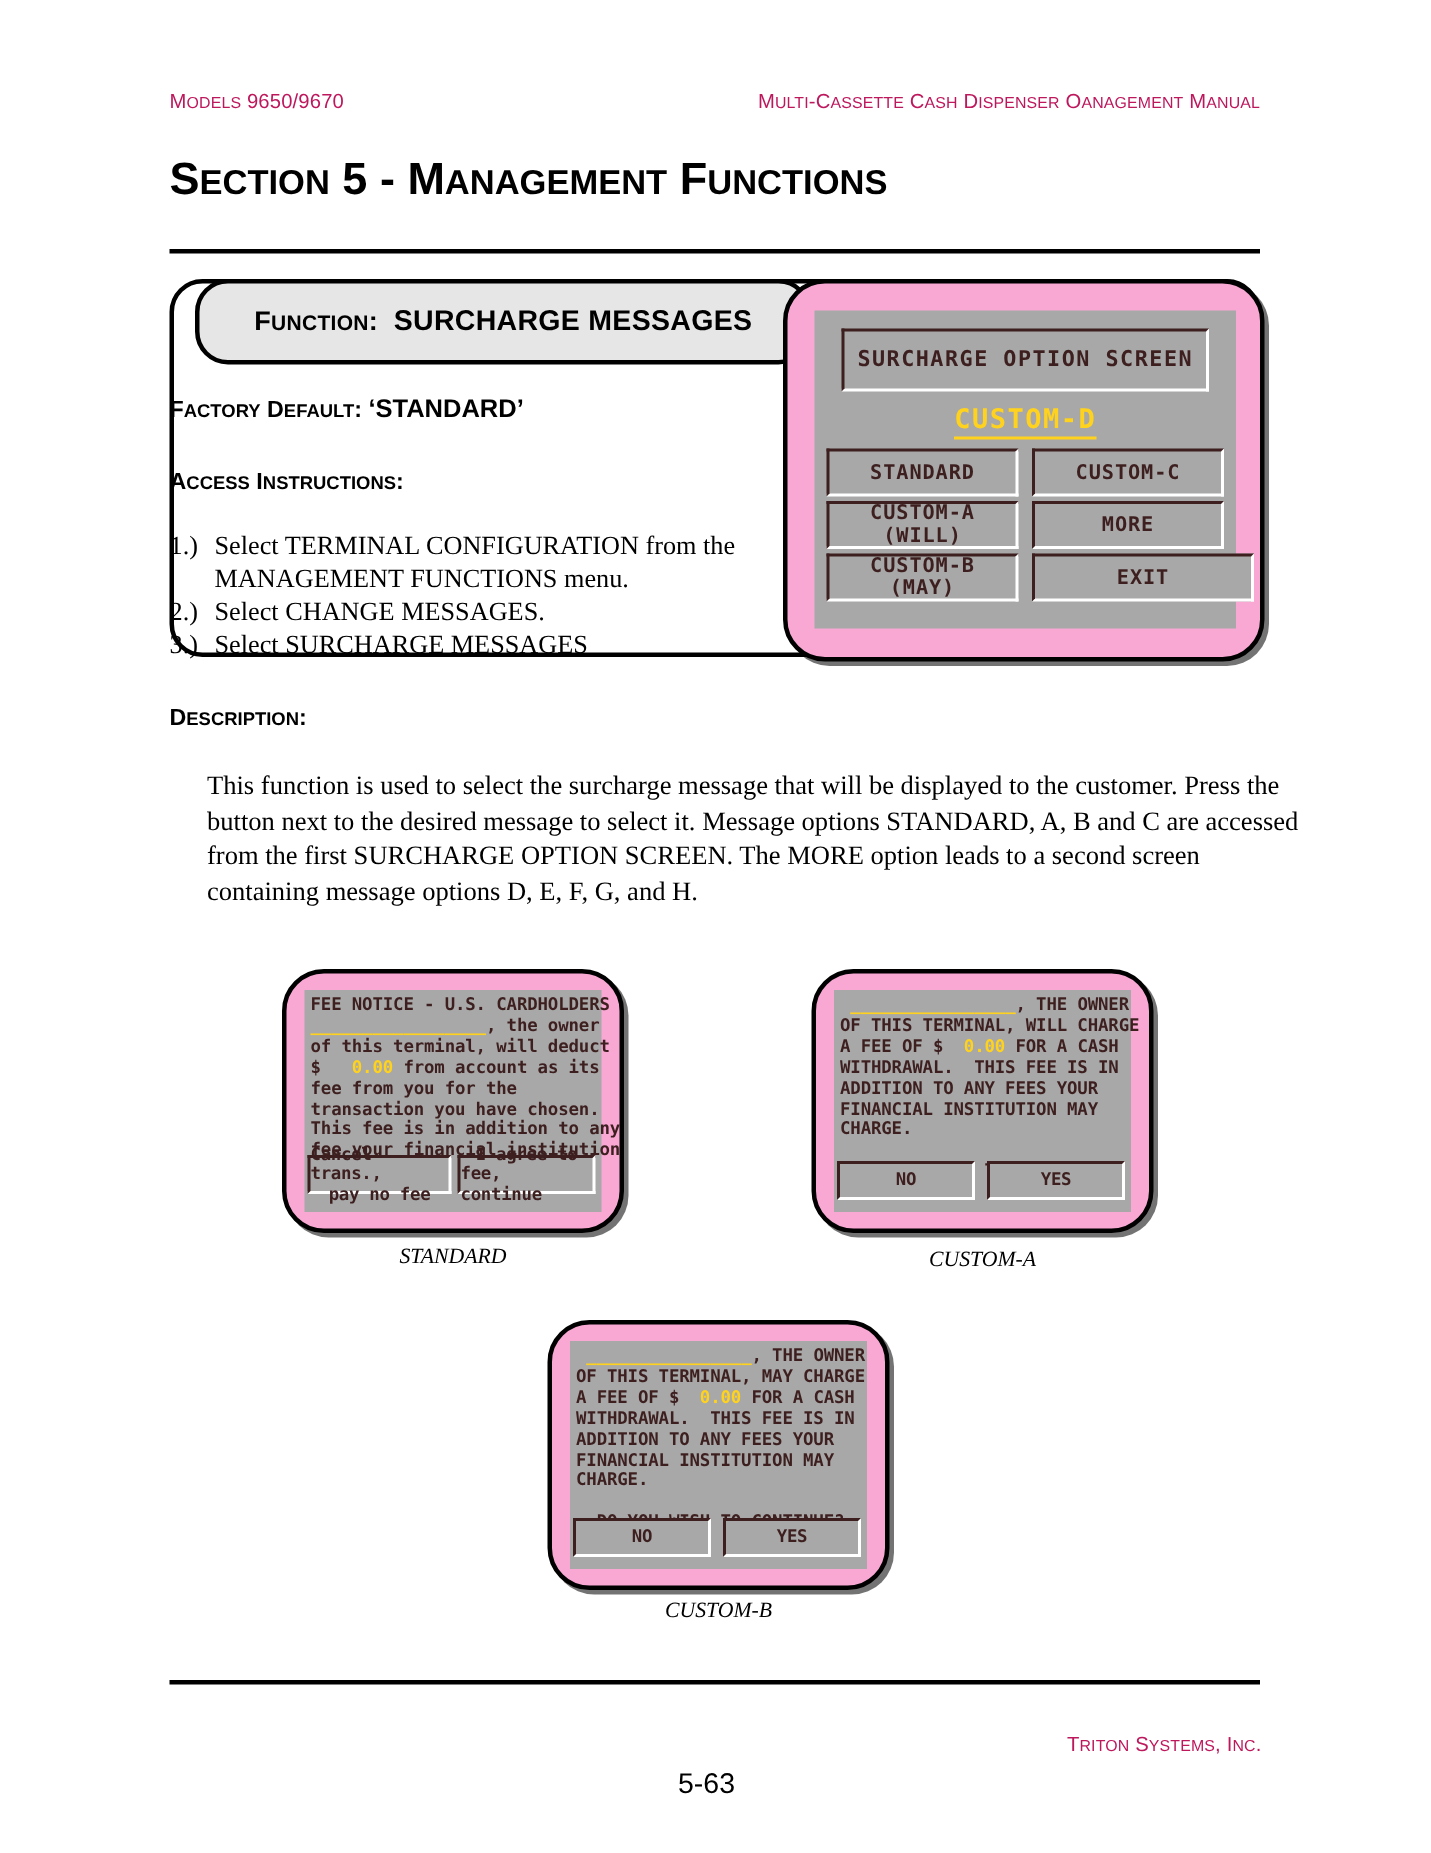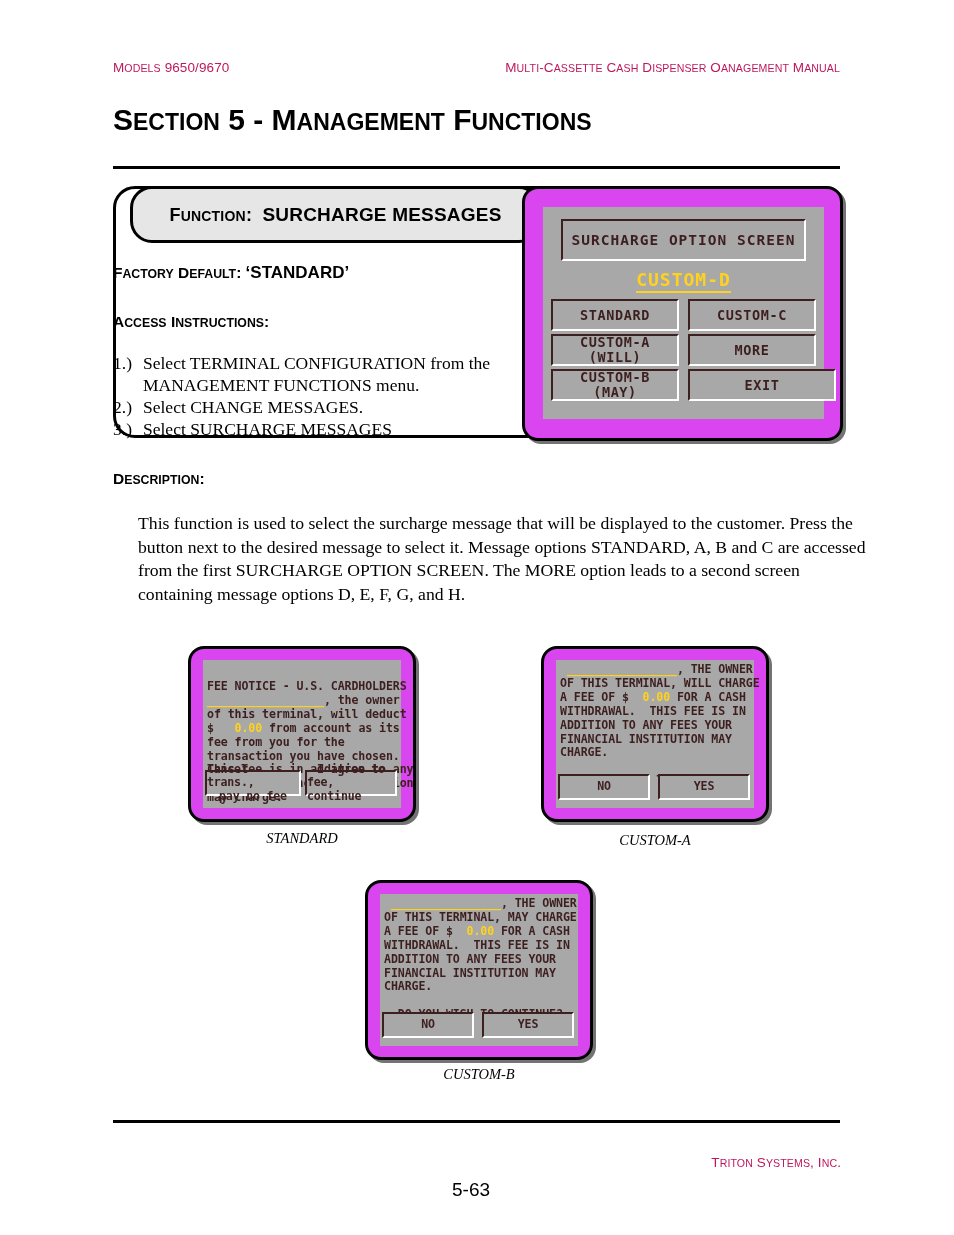--- a/index.html
+++ b/index.html
@@ -70,22 +70,22 @@
   
   .desc-h{position:absolute;left:113px;top:470px;}
   .desc-b{
     position:absolute;left:113px;top:512px;width:730px;
     font-family:"Liberation Serif", serif;font-size:17.7px;color:#000;
     line-height:23.5px;text-align:left;margin-left:25px;
   }
 
   
   .bezel{
-    position:absolute;background:#d946ef;border:3px solid #000;
-    border-radius:16px;box-sizing:border-box;
+    position:absolute;background:#f9a8d4;border:3px solid #000;
+    border-radius:28px;box-sizing:border-box;
     box-shadow:3px 3px 0 rgba(0,0,0,0.55);
   }
   .screen{
     position:absolute;background:#a8a8a8;box-sizing:border-box;
     font-family:"DejaVu Sans Mono", monospace;
     color:#3d1f1f;
   }
   .scr-line{white-space:pre;font-weight:bold;}
 
   
@@ -209,21 +209,21 @@
     </div>
   </div>
 
   <div class="lbl desc-h">
     D<span class="sc">ESCRIPTION</span>:
   </div>
   <div class="desc-b">This function is used to select the surcharge message that will be displayed to the customer.  Press the button next to the desired message to select it. Message options STANDARD, A, B and C are accessed from the first SURCHARGE OPTION SCREEN. The MORE option leads to a second screen containing message options D, E, F, G, and H.</div>
 
   <div class="bezel" id="bz0" style="left:188px;top:646px;width:228px;height:176px;">
     <div class="screen msgscreen" id="sc0" style="left:12px;top:11px;width:198px;height:148px;">
-        <div style="padding: 3px 2px 0px 4px; margin-top: 17px;">
+        <div style="padding: 3px 2px 0px 4px;">
           <div class="scr-line"><span>FEE NOTICE - U.S. CARDHOLDERS</span></div>
           <div class="scr-line"><span class="ylw">_________________</span><span>, the owner</span></div>
           <div class="scr-line"><span>of this terminal, will deduct</span></div>
           <div class="scr-line"><span>$</span><span class="ylw">   0.00</span><span> from account as its</span></div>
           <div class="scr-line"><span>fee from you for the</span></div>
           <div class="scr-line"><span>transaction you have chosen.</span></div>
           <div class="scr-line"><span>This fee is in addition to any</span></div>
           <div class="scr-line"><span>fee your financial institution</span></div>
           <div class="scr-line"><span>may charge.</span></div>
         </div>

